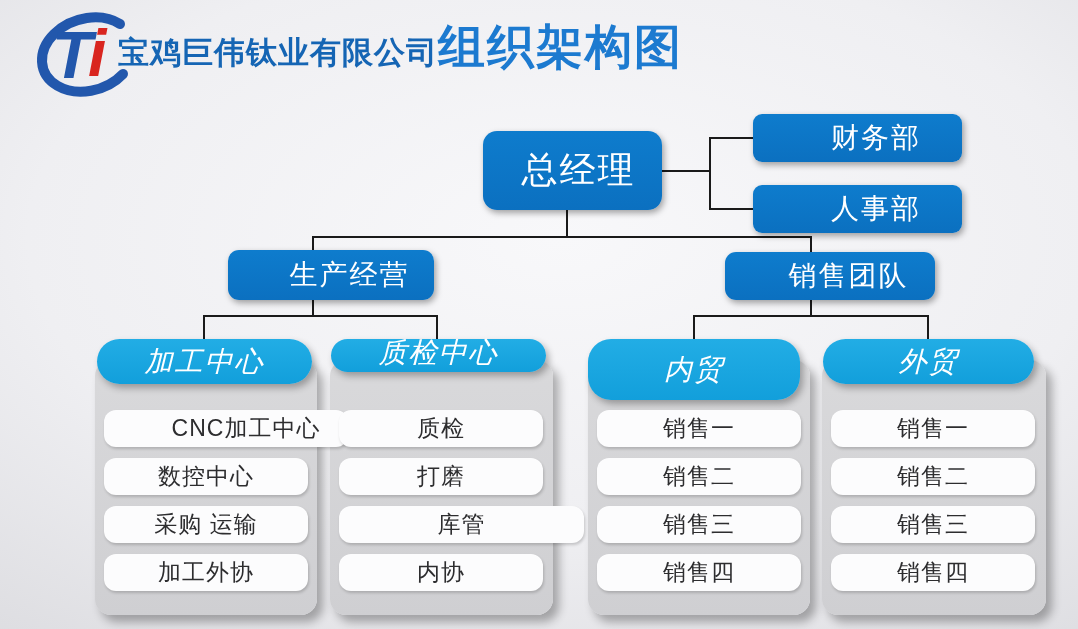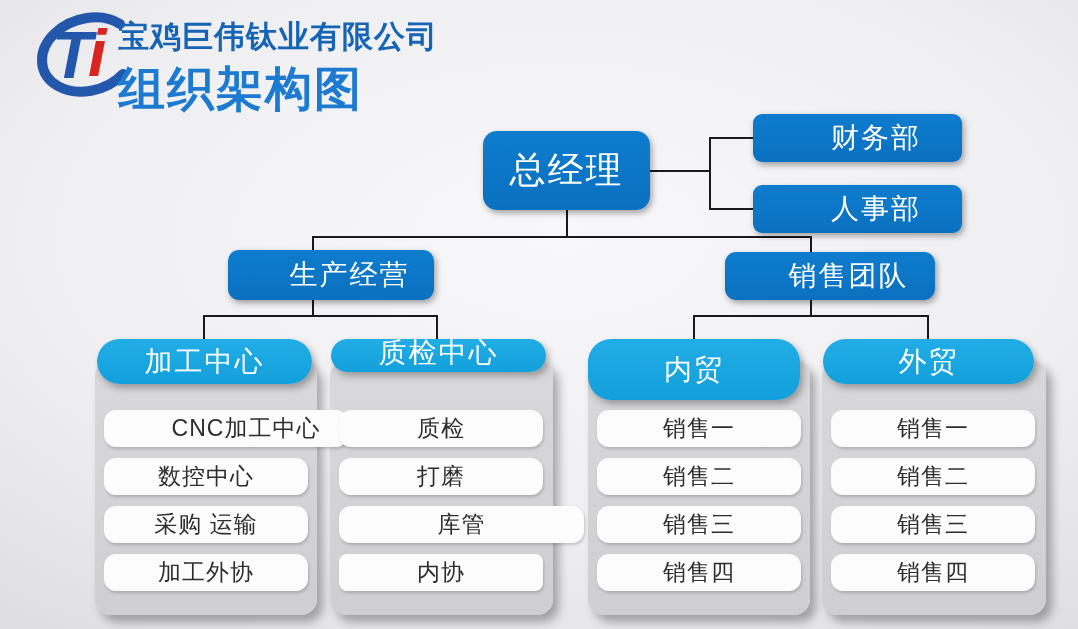--- a/index.html
+++ b/index.html
@@ -9,51 +9,52 @@
   }
   .stage{
     position:relative;
     width:1078px;height:629px;
     overflow:hidden;
     background:radial-gradient(130% 120% at 52% 38%, #f8f8fa 0%, #efeff2 38%, #dcdce0 68%, #c6c6cc 100%);
   }
   
   .header{
     position:absolute;left:118px;top:16px;
-    display:flex;align-items:baseline;white-space:nowrap;flex-direction:column;
+    display:flex;align-items:baseline;white-space:nowrap;
   }
   .company-name{
     font-size:31px;font-weight:600;color:#1565b4;letter-spacing:1px;
   }
   .page-title{
     font-size:47px;font-weight:600;color:#1c7ad0;letter-spacing:2px;
   }
   .logo{position:absolute;left:22px;top:8px;}
   
   .line{position:absolute;background:#1a1a1a;}
   
   .node{
     position:absolute;
     background:linear-gradient(180deg,#0e7ccd 0%,#0b70c0 100%);
     color:#ffffff;
     display:flex;align-items:center;justify-content:center;
     box-shadow:2px 3px 6px rgba(0,0,0,0.35);
     letter-spacing:2px;
   }
-  .node-root{border-radius:14px;font-size:36px;}
+  .node-root{border-radius:14px;font-size:36px;padding-left:12px;}
   .node-sm{border-radius:9px;font-size:28px;padding-left:37px;}
   
   .pill{
     position:absolute;
     background:linear-gradient(180deg,#22ade5 0%,#129fdb 100%);
     color:#ffffff;border-radius:23px;
     display:flex;align-items:center;justify-content:center;
     font-size:28px;letter-spacing:2px;
     box-shadow:3px 4px 7px rgba(0,0,0,0.30);
     z-index:3;
+    font-style:italic;
   }
   
   .panel{
     position:absolute;top:360px;height:255px;
     background:linear-gradient(180deg,#d9d9db 0%,#cfcfd2 100%);
     border-radius:16px;
     box-shadow:6px 7px 10px rgba(0,0,0,0.30);
     z-index:2;
   }
   
@@ -140,21 +141,21 @@
   </div>
   <div class="item" style="left:339px;top:410px;width:204px;">
       <span>质检</span>
     </div>
   <div class="item" style="left:339px;top:458px;width:204px;">
       <span>打磨</span>
     </div>
   <div class="item" style="left:339px;top:506px;width:245px;">
       <span>库管</span>
     </div>
-  <div class="item" style="left:339px;top:554px;width:204px;border-radius:8px;">
+  <div class="item" style="left:339px;top:554px;width:204px;">
       <span>内协</span>
     </div>
 
   <div class="panel" style="left:588px;width:222px;"></div>
   <div class="pill" style="left:588px;top:339px;width:212px;height:61px;">
     <span>内贸</span>
   </div>
   <div class="item" style="left:597px;top:410px;width:204px;">
       <span>销售一</span>
     </div>

